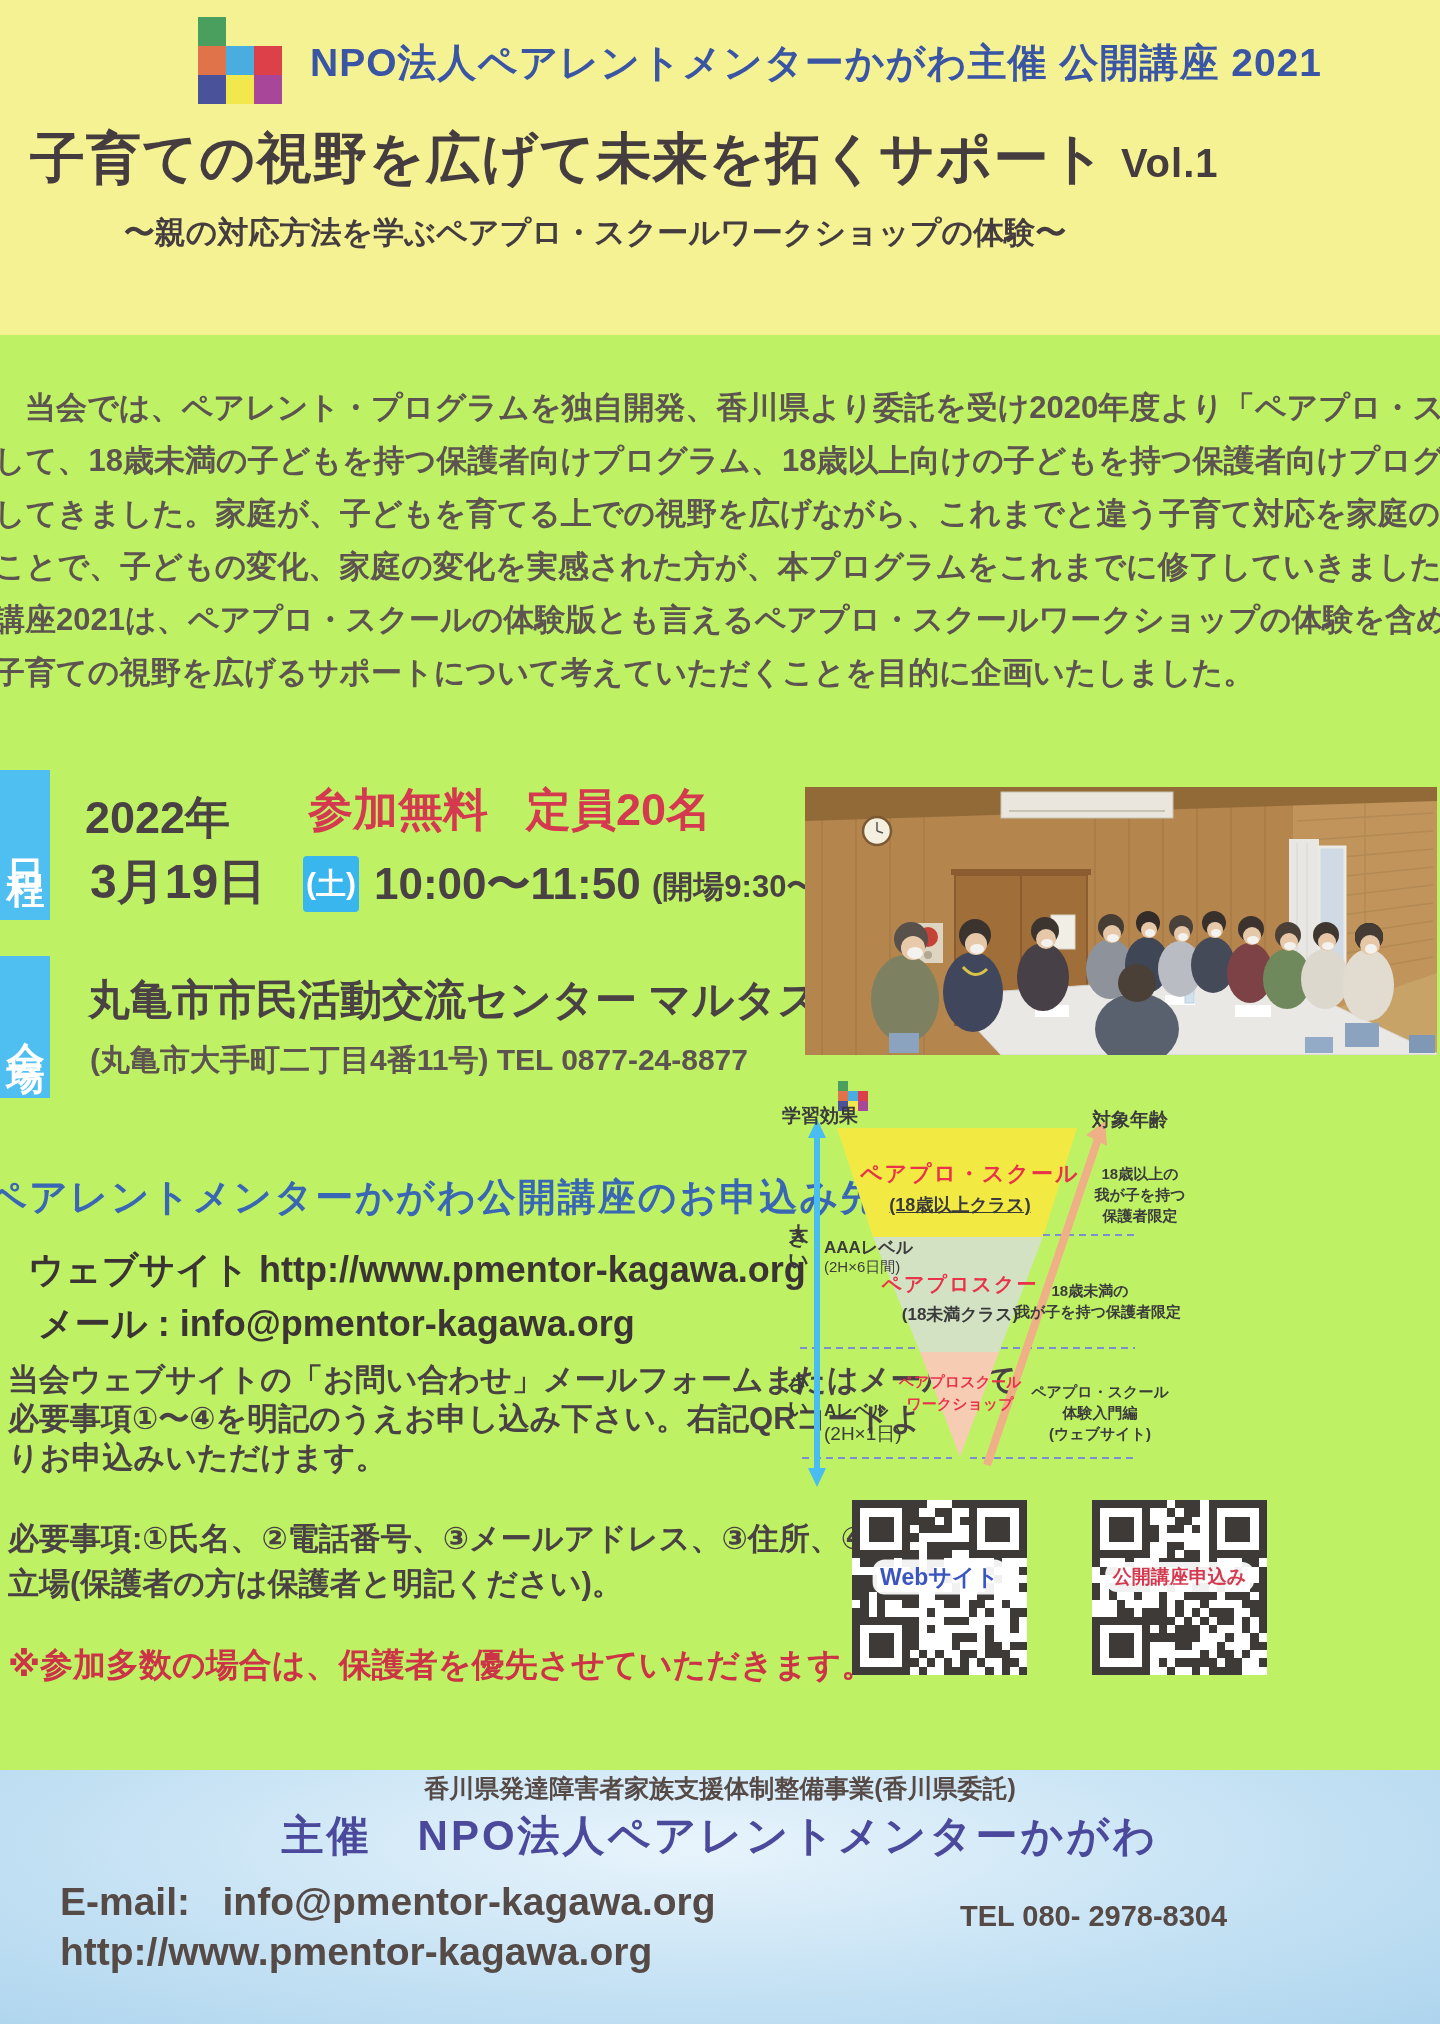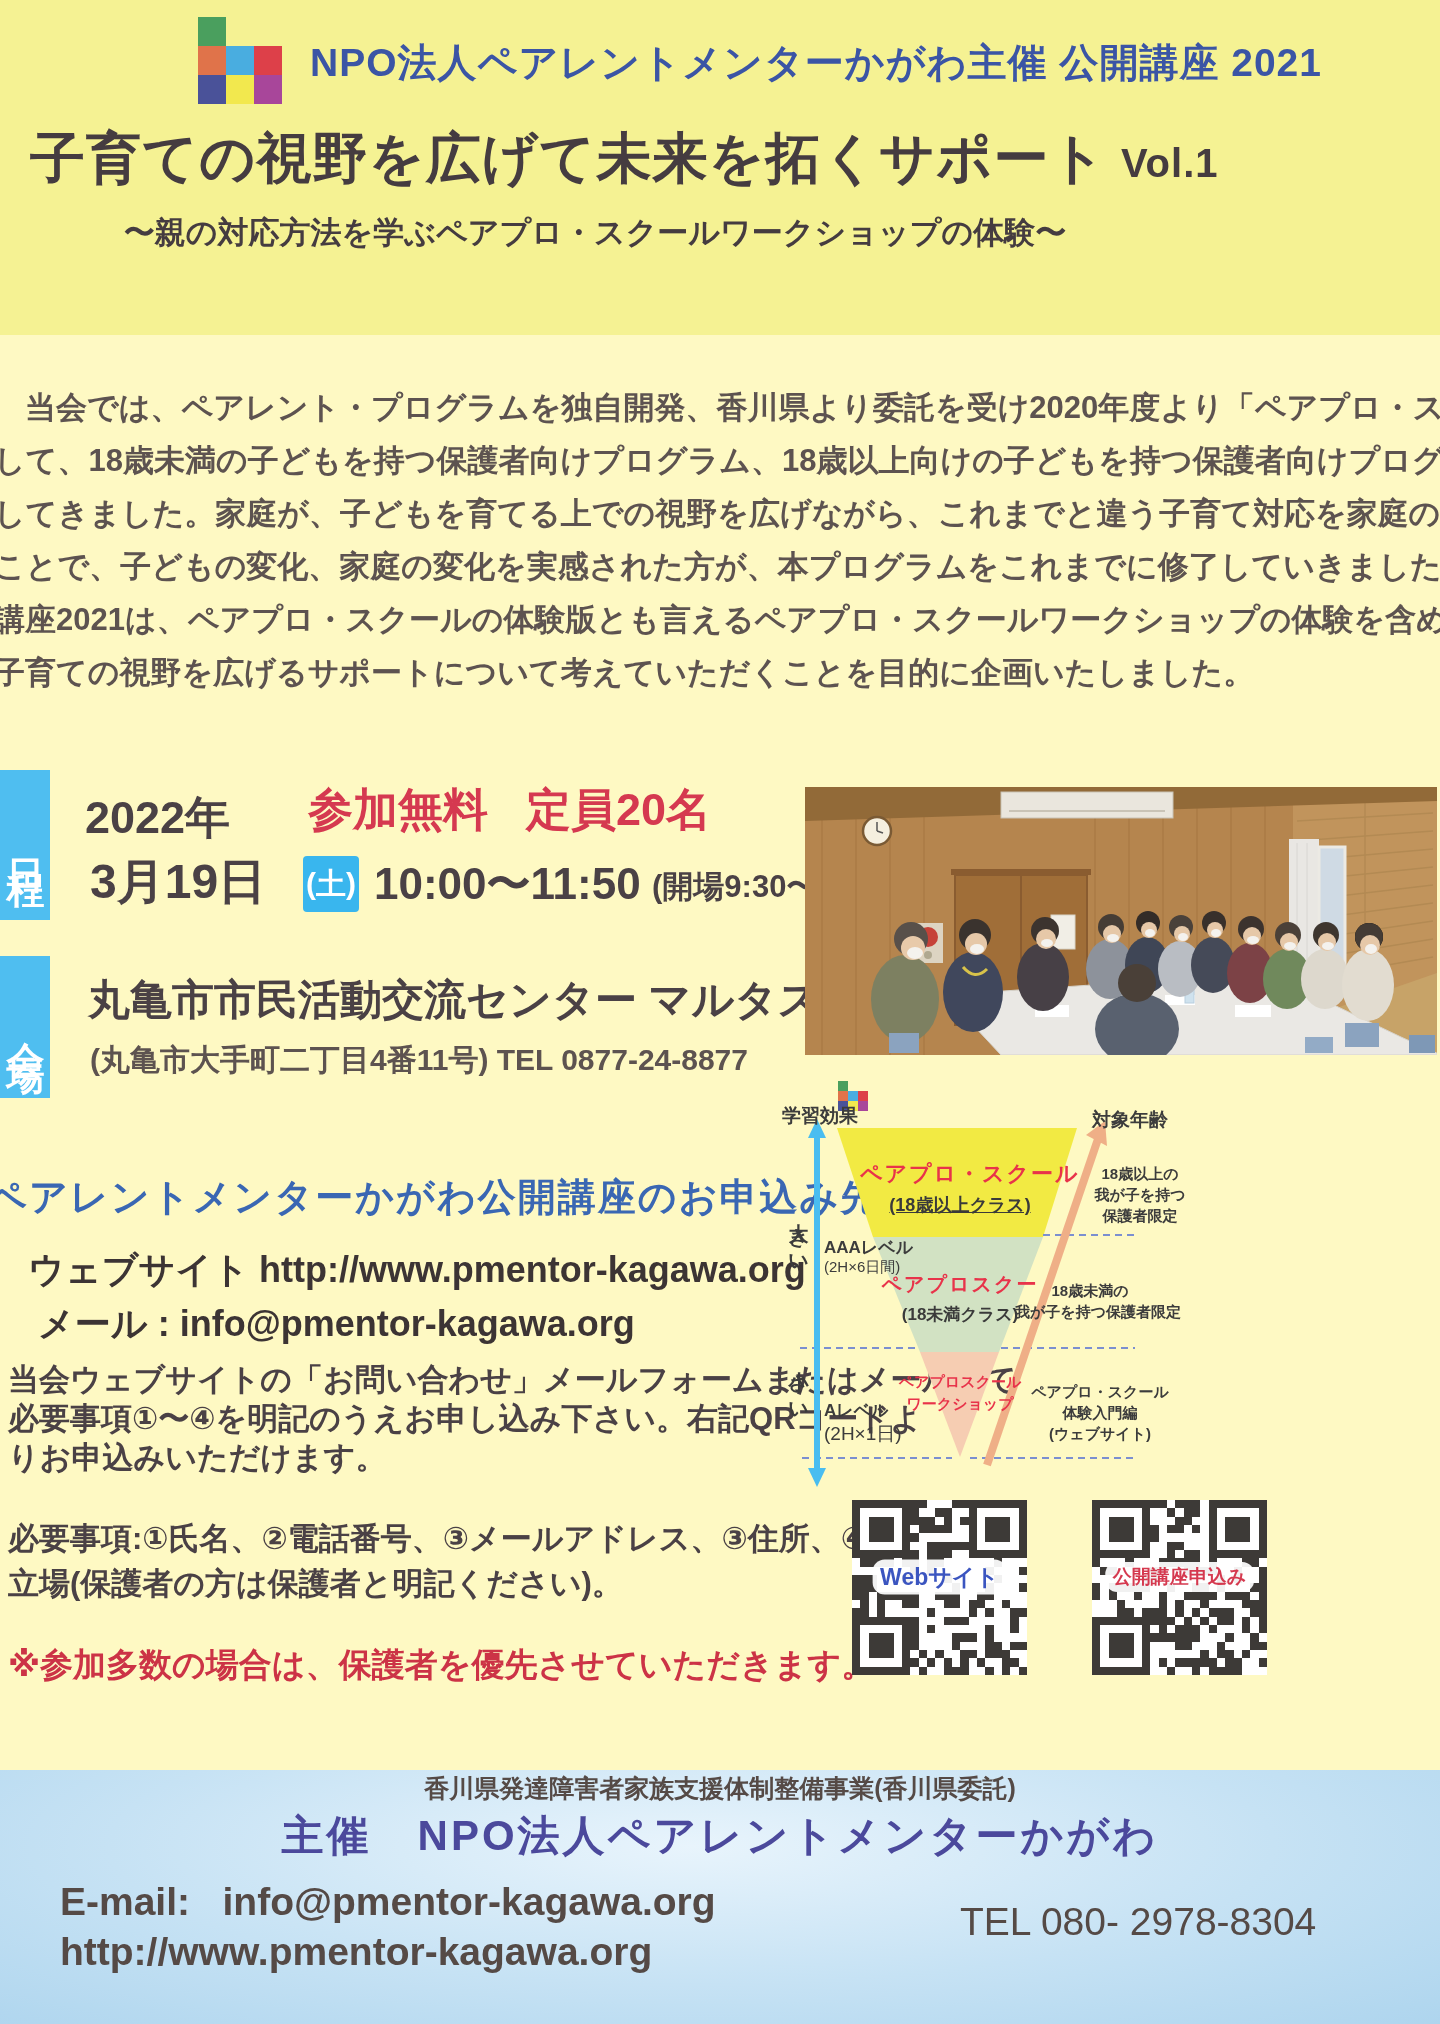--- a/index.html
+++ b/index.html
@@ -1,16 +1,16 @@
 <!DOCTYPE html>
 <html><head>
 <meta charset="utf-8">
 <style>
   html,body{margin:0;padding:0;background:#888;}
-  #page{position:relative;width:1440px;height:2024px;background:#fef9c3;overflow:hidden;
+  #page{position:relative;width:1440px;height:2024px;background:#bef264;overflow:hidden;
         font-family:"Liberation Sans","DejaVu Sans",sans-serif;color:#4a4145;}
   .abs{position:absolute;}
   .nowrap{white-space:nowrap;}
 
   
   .header-band{left:0;top:0;width:1440px;height:335px;background:#f5f293;}
   .logo{display:grid;grid-template-columns:repeat(3,1fr);grid-template-rows:repeat(3,1fr);}
   .logo-big{left:198px;top:17px;width:84px;height:87px;}
   .lc{width:100%;height:100%;}
   .lc.g{background:#4a9f5e;} .lc.o{background:#e0734a;} .lc.b{background:#49ade0;}
@@ -93,21 +93,21 @@
   .qr-label.apply{color:#d5394f;font-size:19px;}
 
   
   .footer{left:0;top:1770px;width:1440px;height:254px;
           background:radial-gradient(ellipse at 48% 30%, #e8f4fc 0%, #c6e2f4 55%, #aed5ee 100%);}
   .footer-program{left:0;top:1772px;width:1440px;text-align:center;font-size:25px;font-weight:bold;color:#554a46;}
   .footer-host{left:0;top:1808px;width:1440px;text-align:center;font-size:42px;font-weight:bold;color:#4b499c;letter-spacing:3px;}
   .footer-host .gap{display:inline-block;width:46px;}
   .footer-email{left:60px;top:1880px;font-size:39px;font-weight:bold;color:#554a46;white-space:pre;}
   .footer-url{left:60px;top:1930px;font-size:39px;font-weight:bold;color:#554a46;}
-  .footer-tel{left:960px;top:1900px;font-size:39px;font-weight:normal;color:#554a46;}
+  .footer-tel{left:960px;top:1900px;font-size:29px;font-weight:bold;color:#554a46;}
 </style>
 </head>
 <body>
 
 <div id="page">
 
   <div class="abs header-band">
     <div class="abs logo logo-big">
       <div class="lc g"></div>
       <div class="lc"></div>

